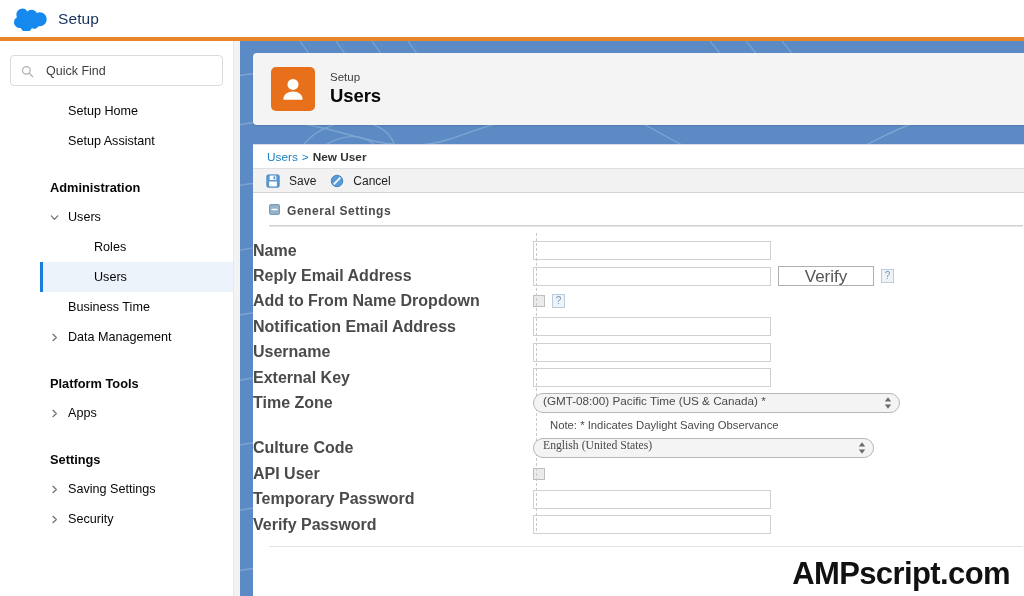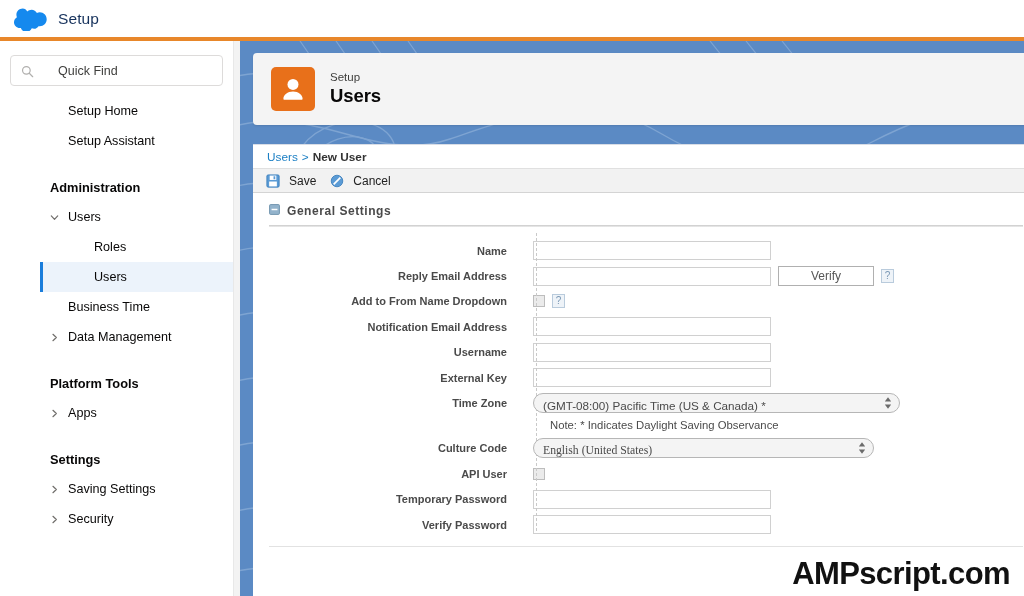--- a/index.html
+++ b/index.html
@@ -69,21 +69,21 @@
     align-items: center;
     padding-left: 10px;
   }
   .qf-icon { width: 13px; height: 13px; flex: 0 0 auto; opacity: .55; }
   .qf-input {
     border: none;
     outline: none;
     font-family: "Liberation Sans", sans-serif;
     font-size: 12.5px;
     color: #3e3e3c;
-    margin-left: 24px;
+    margin-left: 12px;
     width: 165px;
     background: transparent;
   }
   .qf-input::placeholder { color: #3e3e3c; opacity: 1; }
 
   .nav { padding-top: 6px; padding-left: 40px; }
   .nav-row {
     position: relative;
     display: flex;
     align-items: center;
@@ -226,23 +226,22 @@
 
   
   .form { padding-top: 11px; position: relative; }
   .frow {
     display: flex;
     align-items: center;
     min-height: 25.4px;
   }
   .flabel {
     width: 267px;
-    text-align: right;
     padding-right: 13px;
-    font-size: 11px;
+    font-size: 16px;
     font-weight: bold;
     color: #4a4a4a;
     flex: 0 0 auto;
   }
   .fctrl {
     flex: 1 1 auto;
     display: flex;
     align-items: center;
     gap: 7px;
     padding-left: 13px;
@@ -268,38 +267,38 @@
   .sel {
     height: 20px;
     border: 1px solid #b6b6b6;
     border-radius: 10px;
     background: #f4f4f4;
     font-family: "Liberation Sans", sans-serif;
     font-size: 11.7px;
     color: #4a4a4a;
     padding: 0 22px 0 9px;
     display: flex;
-    align-items: flex-end;
+    align-items: flex-start;
     position: relative;
     cursor: pointer;
   }
   .sel.tz { width: 367px; }
   .sel.cc { width: 341px; font-family: Liberation Serif, serif; }
   .stepper {
     position: absolute;
     right: 7px; top: 50%;
     transform: translateY(-50%);
     width: 8px; height: 13px;
   }
   .btn-verify {
     width: 96px; height: 20px;
     border: 1px solid #b0b0b0;
     background: #ffffff;
     font-family: "Liberation Sans", sans-serif;
-    font-size: 12px;
+    font-size: 17px;
     color: #555;
     cursor: pointer;
   }
   .help {
     width: 13px; height: 14px;
     border: 1px solid #b9cbdc;
     background: #eef3f8;
     color: #7a97b4;
     font-size: 10px;
     line-height: 12px;

